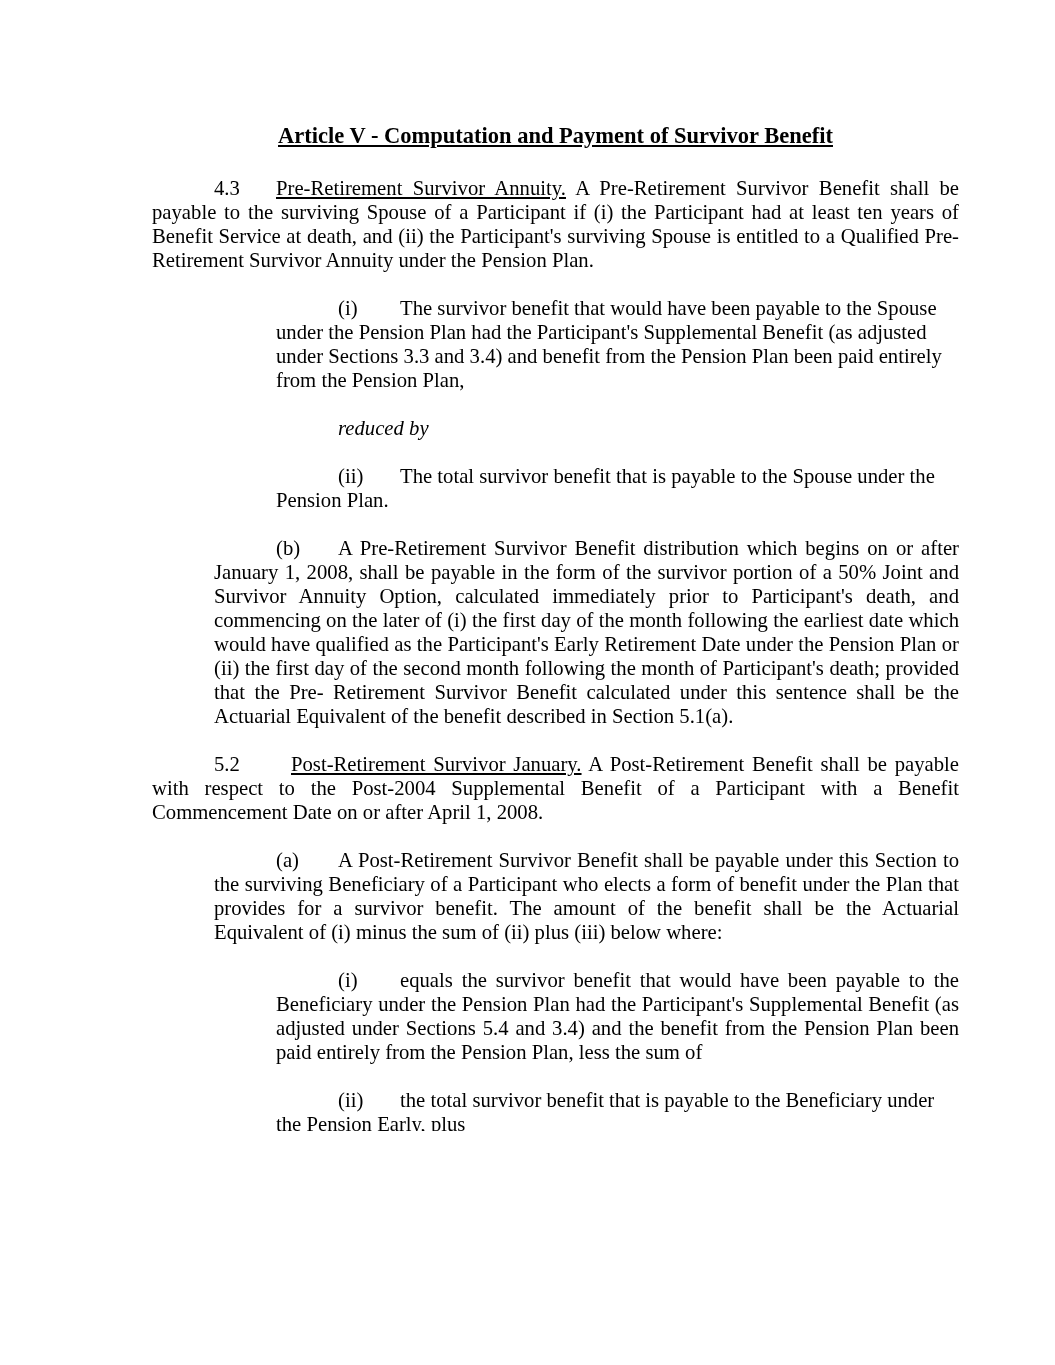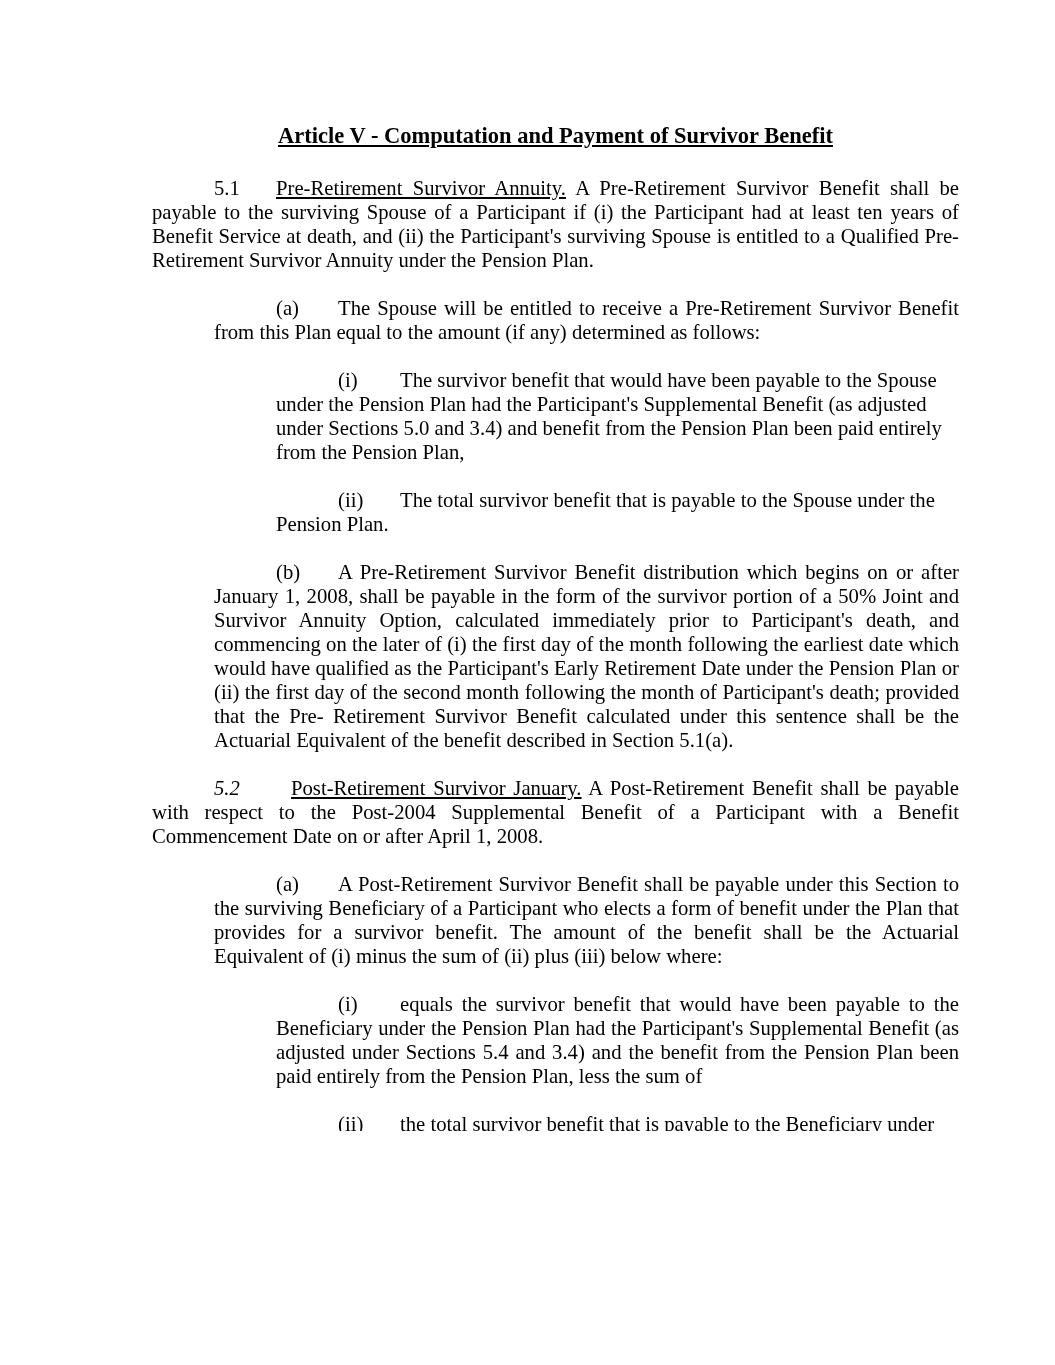--- a/index.html
+++ b/index.html
@@ -36,21 +36,21 @@
   p { margin: 0 0 24px 0; }
   .just { text-align: justify; }
   .sec  { text-indent: 62px; }
   .lvl1 { margin-left: 62px;  text-indent: 62px; }
   .lvl2 { margin-left: 124px; text-indent: 62px; }
   .num, .label {
     display: inline-block;
     width: 62px;
     text-indent: 0;
   }
-  .num52 { width: 77px; font-style: italic; }
+  .num52 { width: 77px; }
   .u { text-decoration: underline; }
   .reduced {
     margin-left: 186px;
     font-style: italic;
   }
   .pagenum {
     position: absolute;
     top: 1252px;
     left: 12px;
     width: 100%;
@@ -58,27 +58,27 @@
   }
 </style>
 </head>
 <body>
 
 <div class="page">
   <div class="content">
 
     <h1 class="title">Article V - Computation and Payment of Survivor Benefit</h1>
 
-    <p class="sec just"><span class="num">5.1</span><span class="u">Pre-Retirement Survivor Annuity.</span>
+    <p class="sec just"><span class="num">4.3</span><span class="u">Pre-Retirement Survivor Annuity.</span>
       <span>A Pre-Retirement Survivor Benefit shall be payable to the surviving Spouse of a Participant if (i) the Participant had at least ten years of Benefit Service at death, and (ii) the Participant's surviving Spouse is entitled to a Qualified Pre- Retirement Survivor Annuity under the Pension Plan.</span></p>
 
-    <p class="lvl1 just"><span class="label">(a)</span><span>The Spouse will be entitled to receive a Pre-Retirement Survivor Benefit from this Plan equal to the amount (if any) determined as follows:</span></p>
 
-    <p class="lvl2"><span class="label">(i)</span><span>The survivor benefit that would have been payable to the Spouse under the Pension Plan had the Participant's Supplemental Benefit (as adjusted under Sections 5.0 and 3.4) and benefit from the Pension Plan been paid entirely from the Pension Plan,</span></p>
+    <p class="lvl2"><span class="label">(i)</span><span>The survivor benefit that would have been payable to the Spouse under the Pension Plan had the Participant's Supplemental Benefit (as adjusted under Sections 3.3 and 3.4) and benefit from the Pension Plan been paid entirely from the Pension Plan,</span></p>
 
+    <p class="reduced">reduced by</p>
 
     <p class="lvl2"><span class="label">(ii)</span><span>The total survivor benefit that is payable to the Spouse under the Pension Plan.</span></p>
 
     <p class="lvl1 just"><span class="label">(b)</span><span>A Pre-Retirement Survivor Benefit distribution which begins on or after January 1, 2008, shall be payable in the form of the survivor portion of a 50% Joint and Survivor Annuity Option, calculated immediately prior to Participant's death, and commencing on the later of (i) the first day of the month following the earliest date which would have qualified as the Participant's Early Retirement Date under the Pension Plan or (ii) the first day of the second month following the month of Participant's death; provided that the Pre- Retirement Survivor Benefit calculated under this sentence shall be the Actuarial Equivalent of the benefit described in Section 5.1(a).</span></p>
 
     <p class="sec just"><span class="num num52">5.2</span><span class="u">Post-Retirement Survivor January.</span>
       <span>A Post-Retirement Benefit shall be payable with respect to the Post-2004 Supplemental Benefit of a Participant with a Benefit Commencement Date on or after April 1, 2008.</span></p>
 
     <p class="lvl1 just"><span class="label">(a)</span><span>A Post-Retirement Survivor Benefit shall be payable under this Section to the surviving Beneficiary of a Participant who elects a form of benefit under the Plan that provides for a survivor benefit. The amount of the benefit shall be the Actuarial Equivalent of (i) minus the sum of (ii) plus (iii) below where:</span></p>
 

